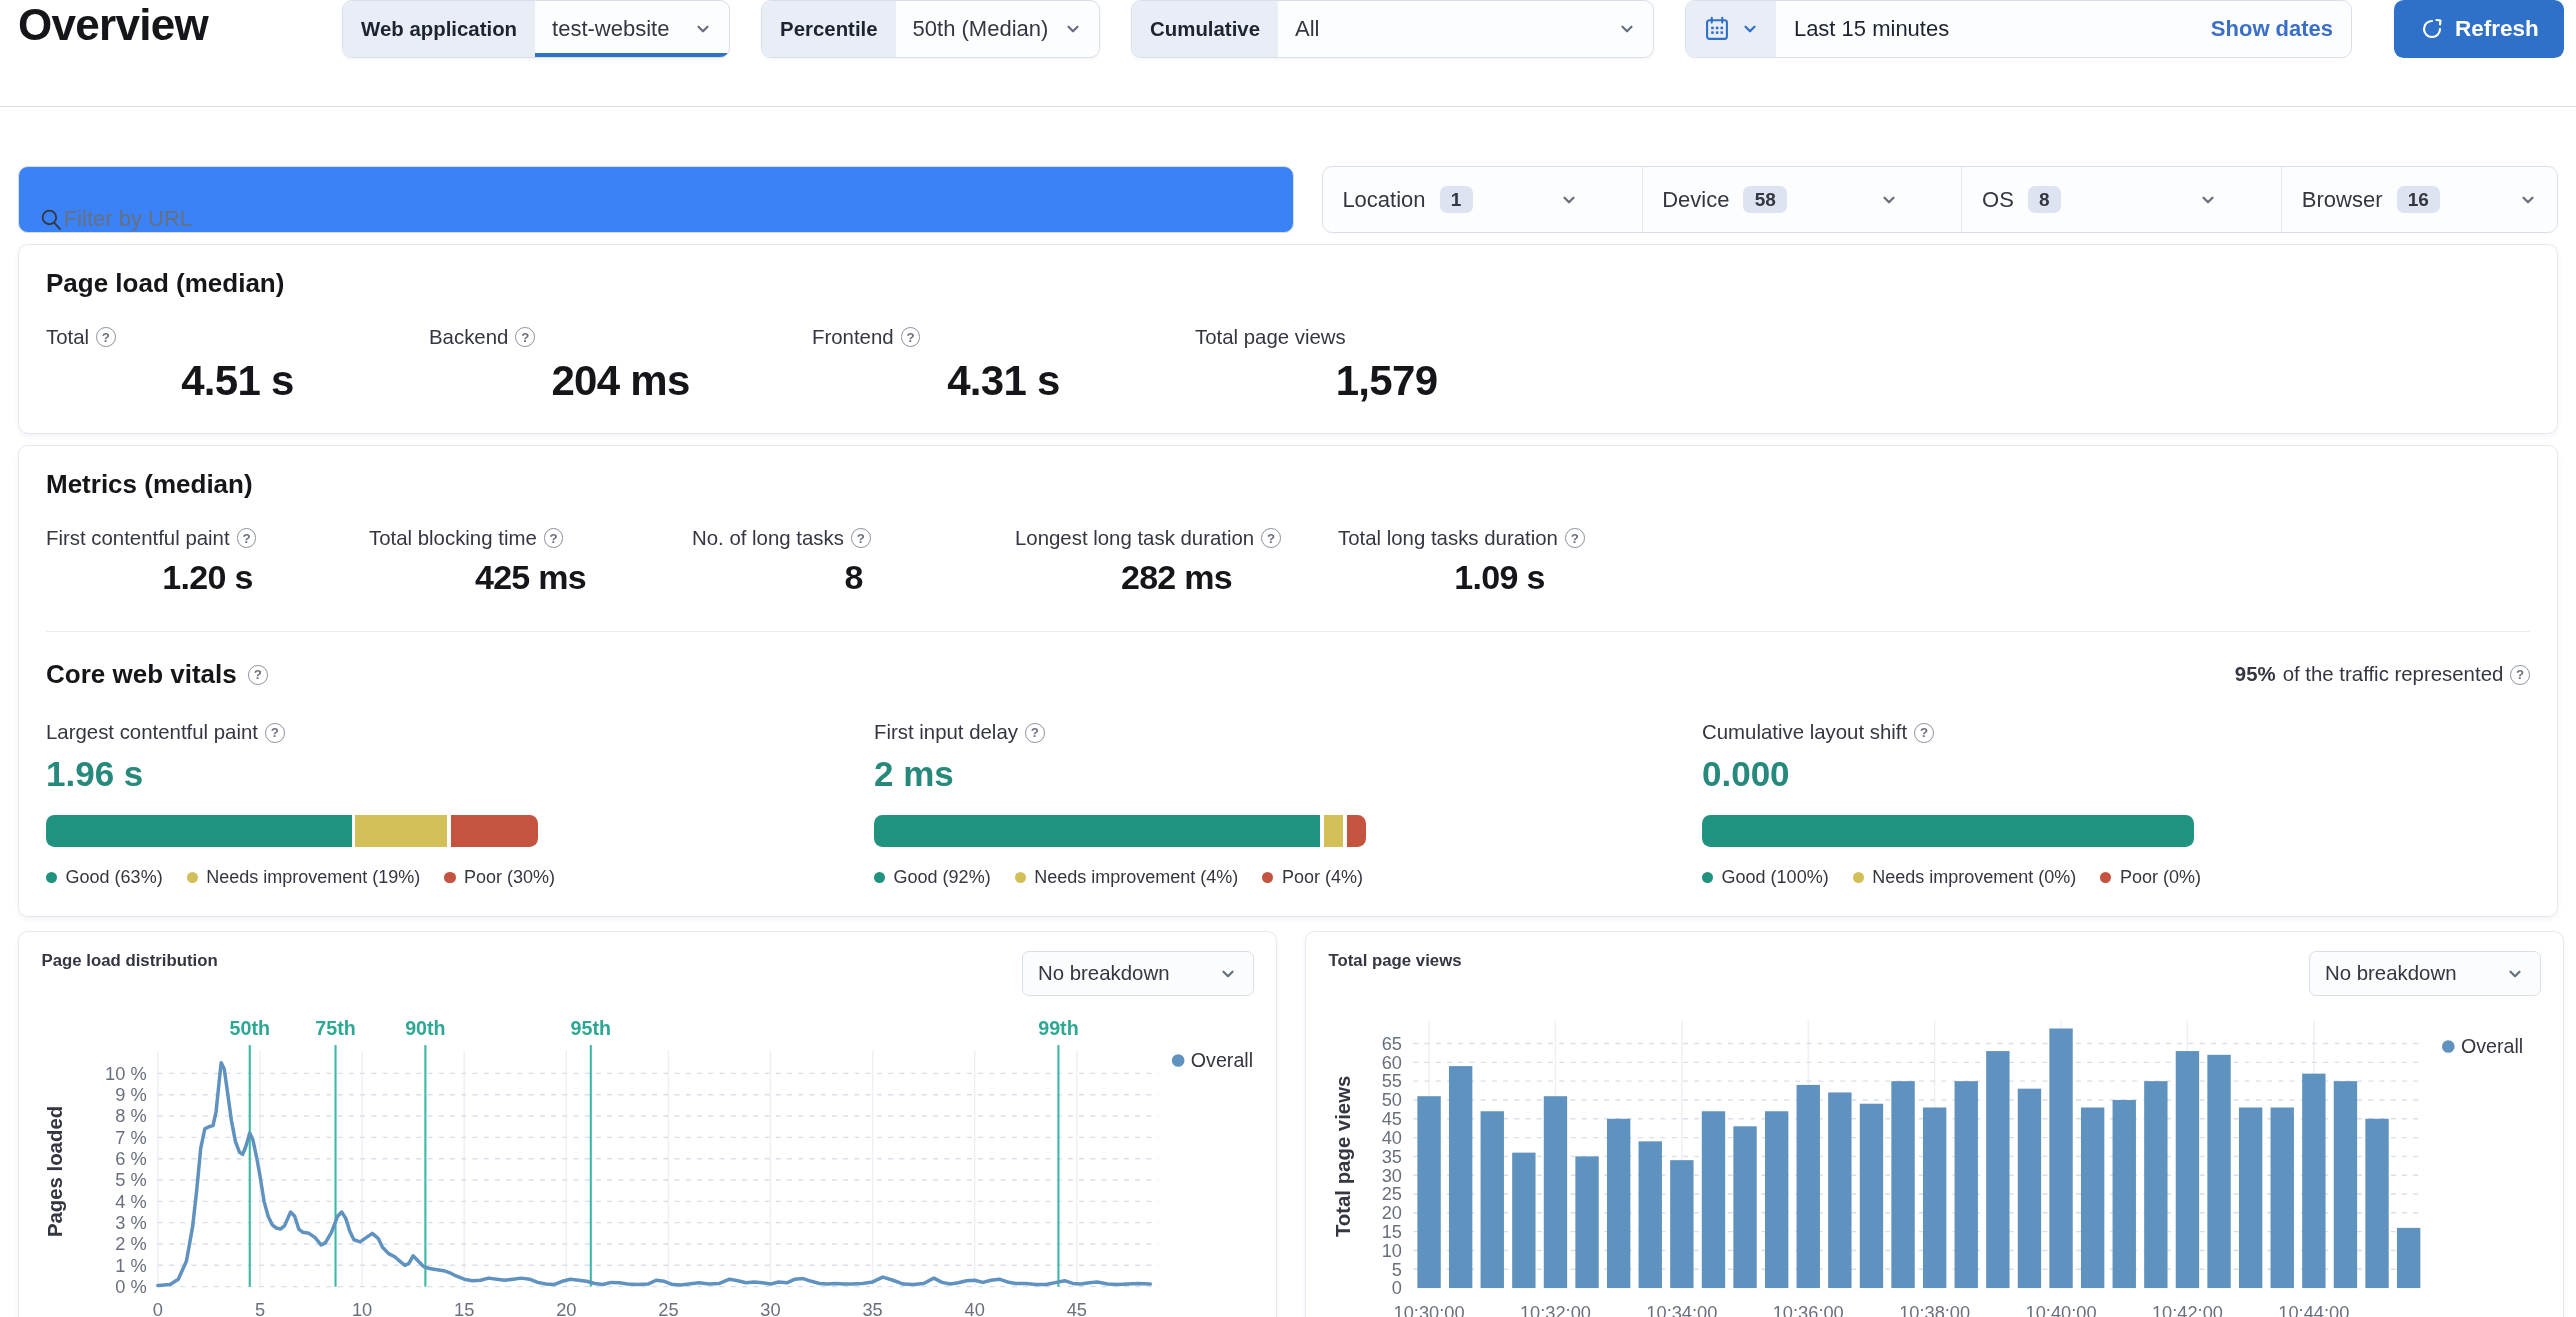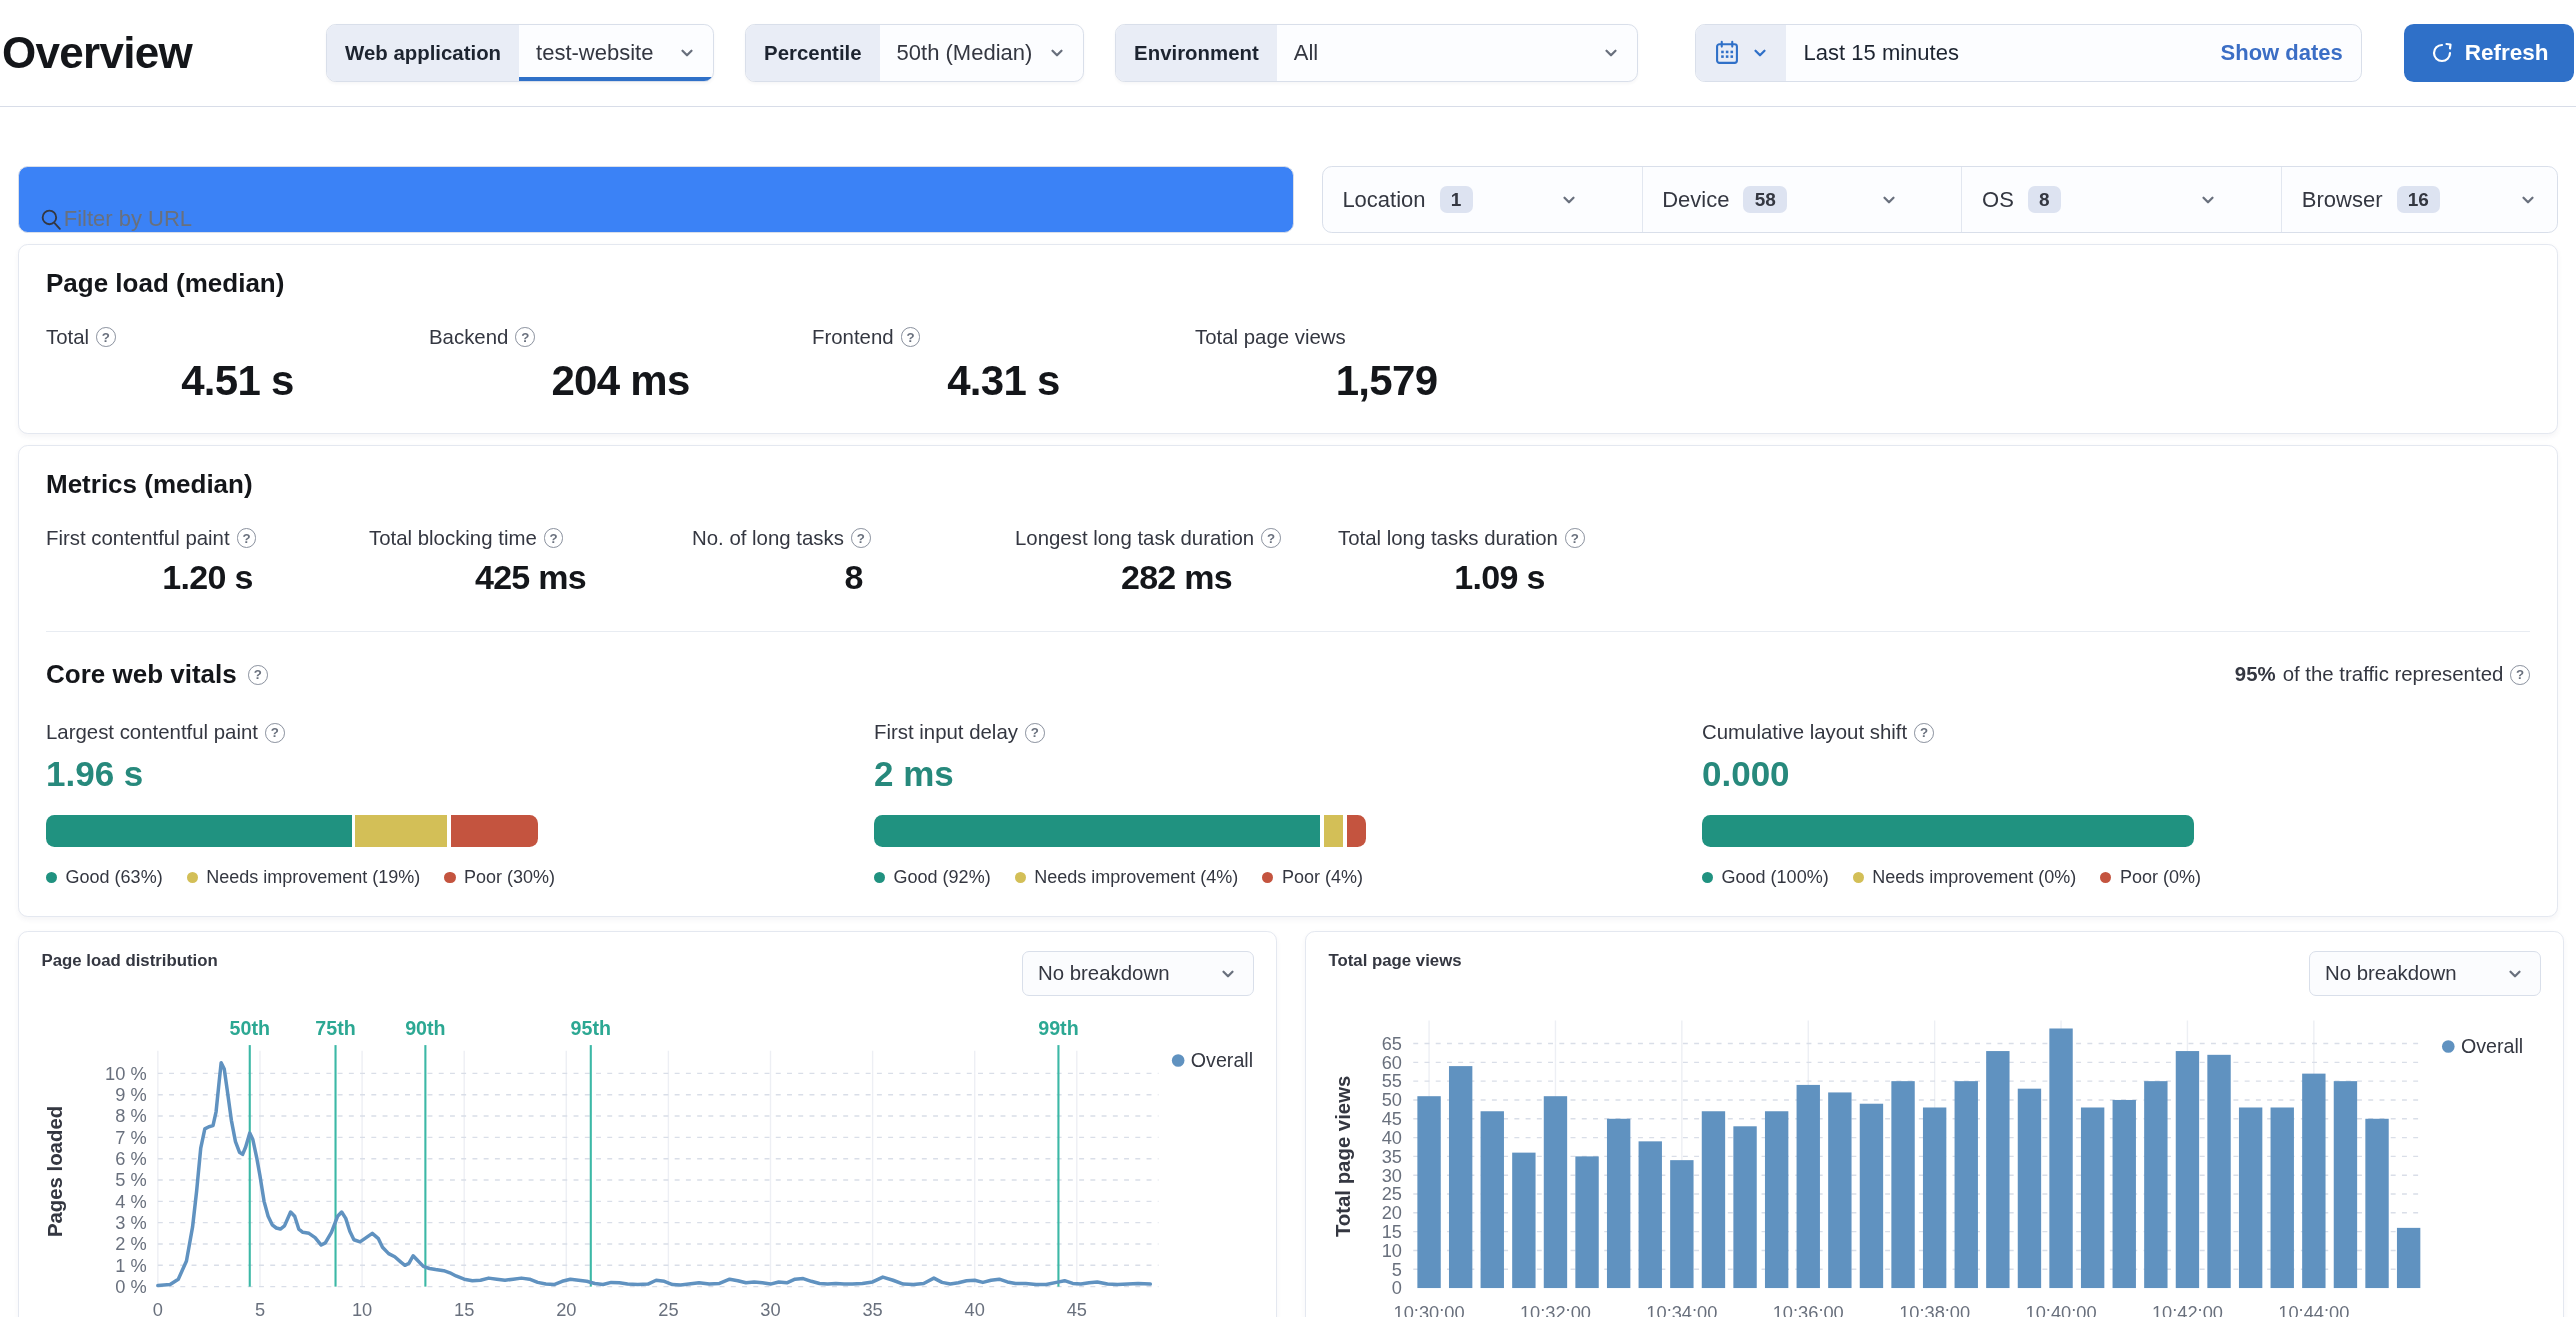--- a/index.html
+++ b/index.html
@@ -1,21 +1,21 @@
 <!DOCTYPE html>
 <html style="font-size:11.2px"><head>
 <meta charset="utf-8">
 <style>
   * { margin:0; padding:0; box-sizing:border-box; }
   html,body { width:2576px; height:1317px; background:#fff; overflow:hidden;
     font-family:"Liberation Sans", sans-serif; color:#343741; }
 
   
-  .topbar { height:107px; border-bottom:1.4px solid #D8DDE8; display:flex; align-items:center;
-    padding:0 2px; gap:31px; }
+  .topbar { height:107px; border-bottom:1.4px solid #D8DDE8; display:flex; align-items:flex-start;
+    padding:0 18px; gap:31px; }
   .page-title { font-size:44px; font-weight:800; color:#14161A; letter-spacing:-0.7px; margin-right:103px; }
 
   .ctrl { display:flex; height:58px; border:1.4px solid #D9DFEA; border-radius:9.8px; overflow:hidden;
     background:#FCFDFF; box-shadow:0 1.4px 2.8px rgba(50,60,80,.04); flex:none; }
   .ctrl-label { background:#E9EDF6; font-weight:700; font-size:20.4px; color:#1D2430;
     display:flex; align-items:center; padding:0 18px; white-space:nowrap; }
   .ctrl-value { position:relative; display:flex; align-items:center; gap:12.6px; padding:0 17px;
     font-size:22px; color:#343741; flex:1; white-space:nowrap; }
   .ctrl-value .chev { margin-left:auto; }
   .ctrl-value.active::after { content:""; position:absolute; left:0; right:0; bottom:0; height:4.2px;
@@ -119,21 +119,21 @@
     <span class="ctrl-label">Percentile</span>
     <span class="ctrl-value">
       <span>50th (Median)</span>
       <svg class="chev" viewBox="0 0 24 24">
           <polyline points="6,9 12,15 18,9"></polyline>
         </svg>
     </span>
   </div>
 
   <div class="ctrl environment">
-    <span class="ctrl-label">Environment</span>
+    <span class="ctrl-label">Cumulative</span>
     <span class="ctrl-value">
       <span>All</span>
       <svg class="chev" viewBox="0 0 24 24">
           <polyline points="6,9 12,15 18,9"></polyline>
         </svg>
     </span>
   </div>
 
   <div class="datepicker">
     <span class="dp-prepend">

